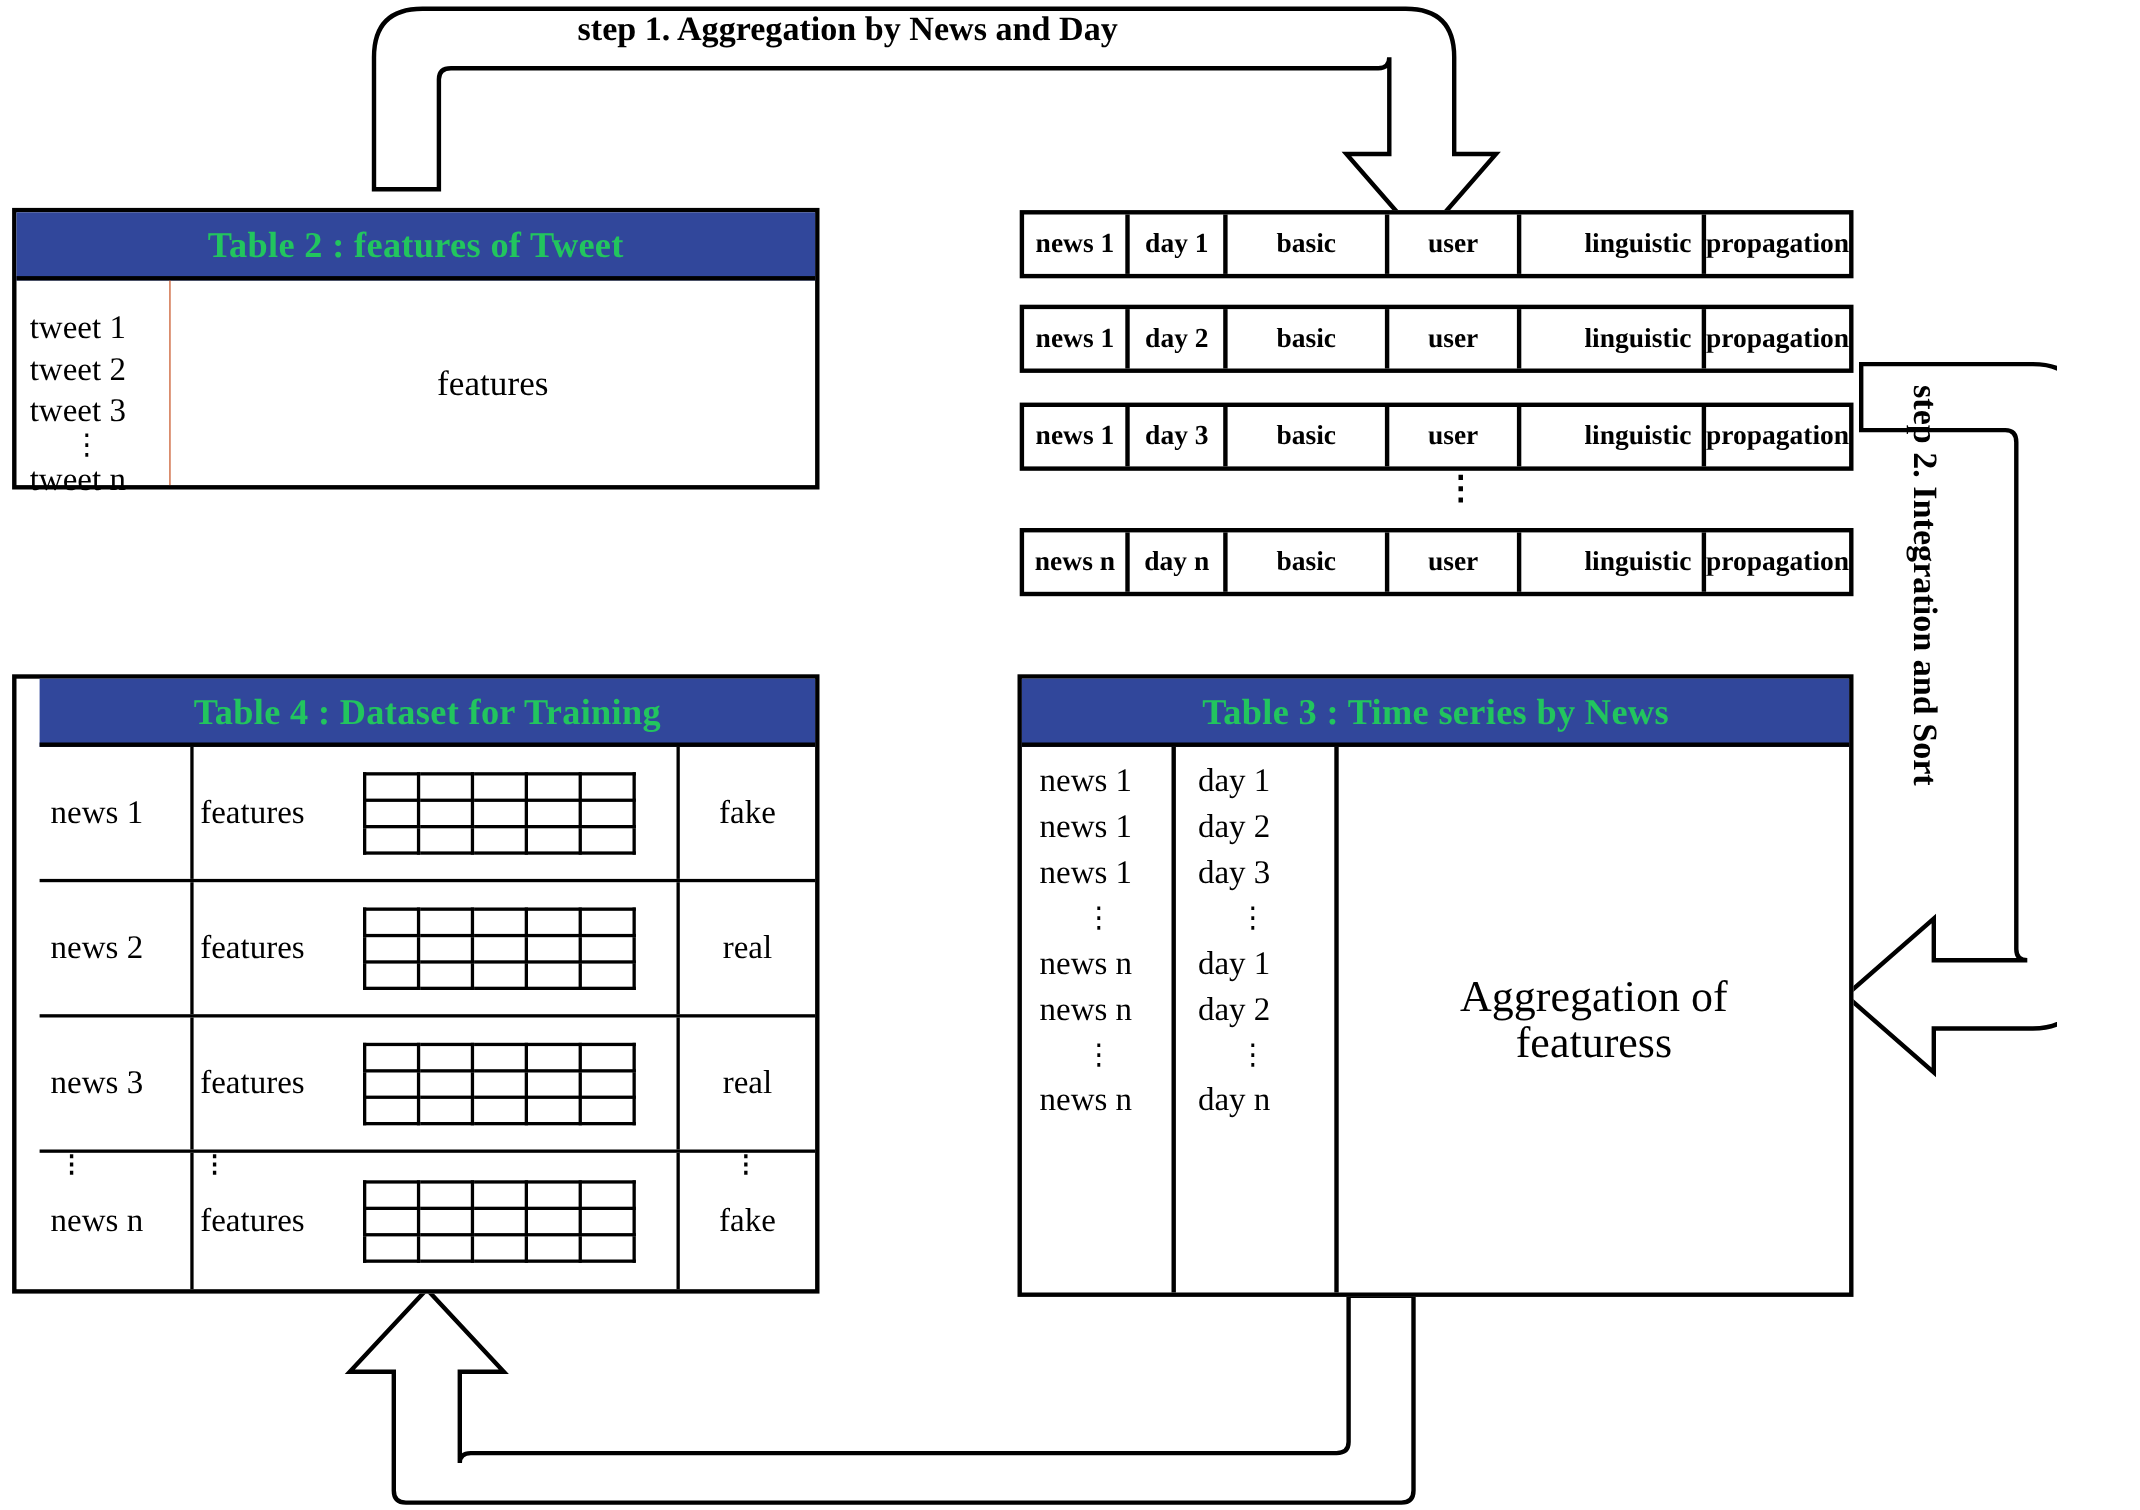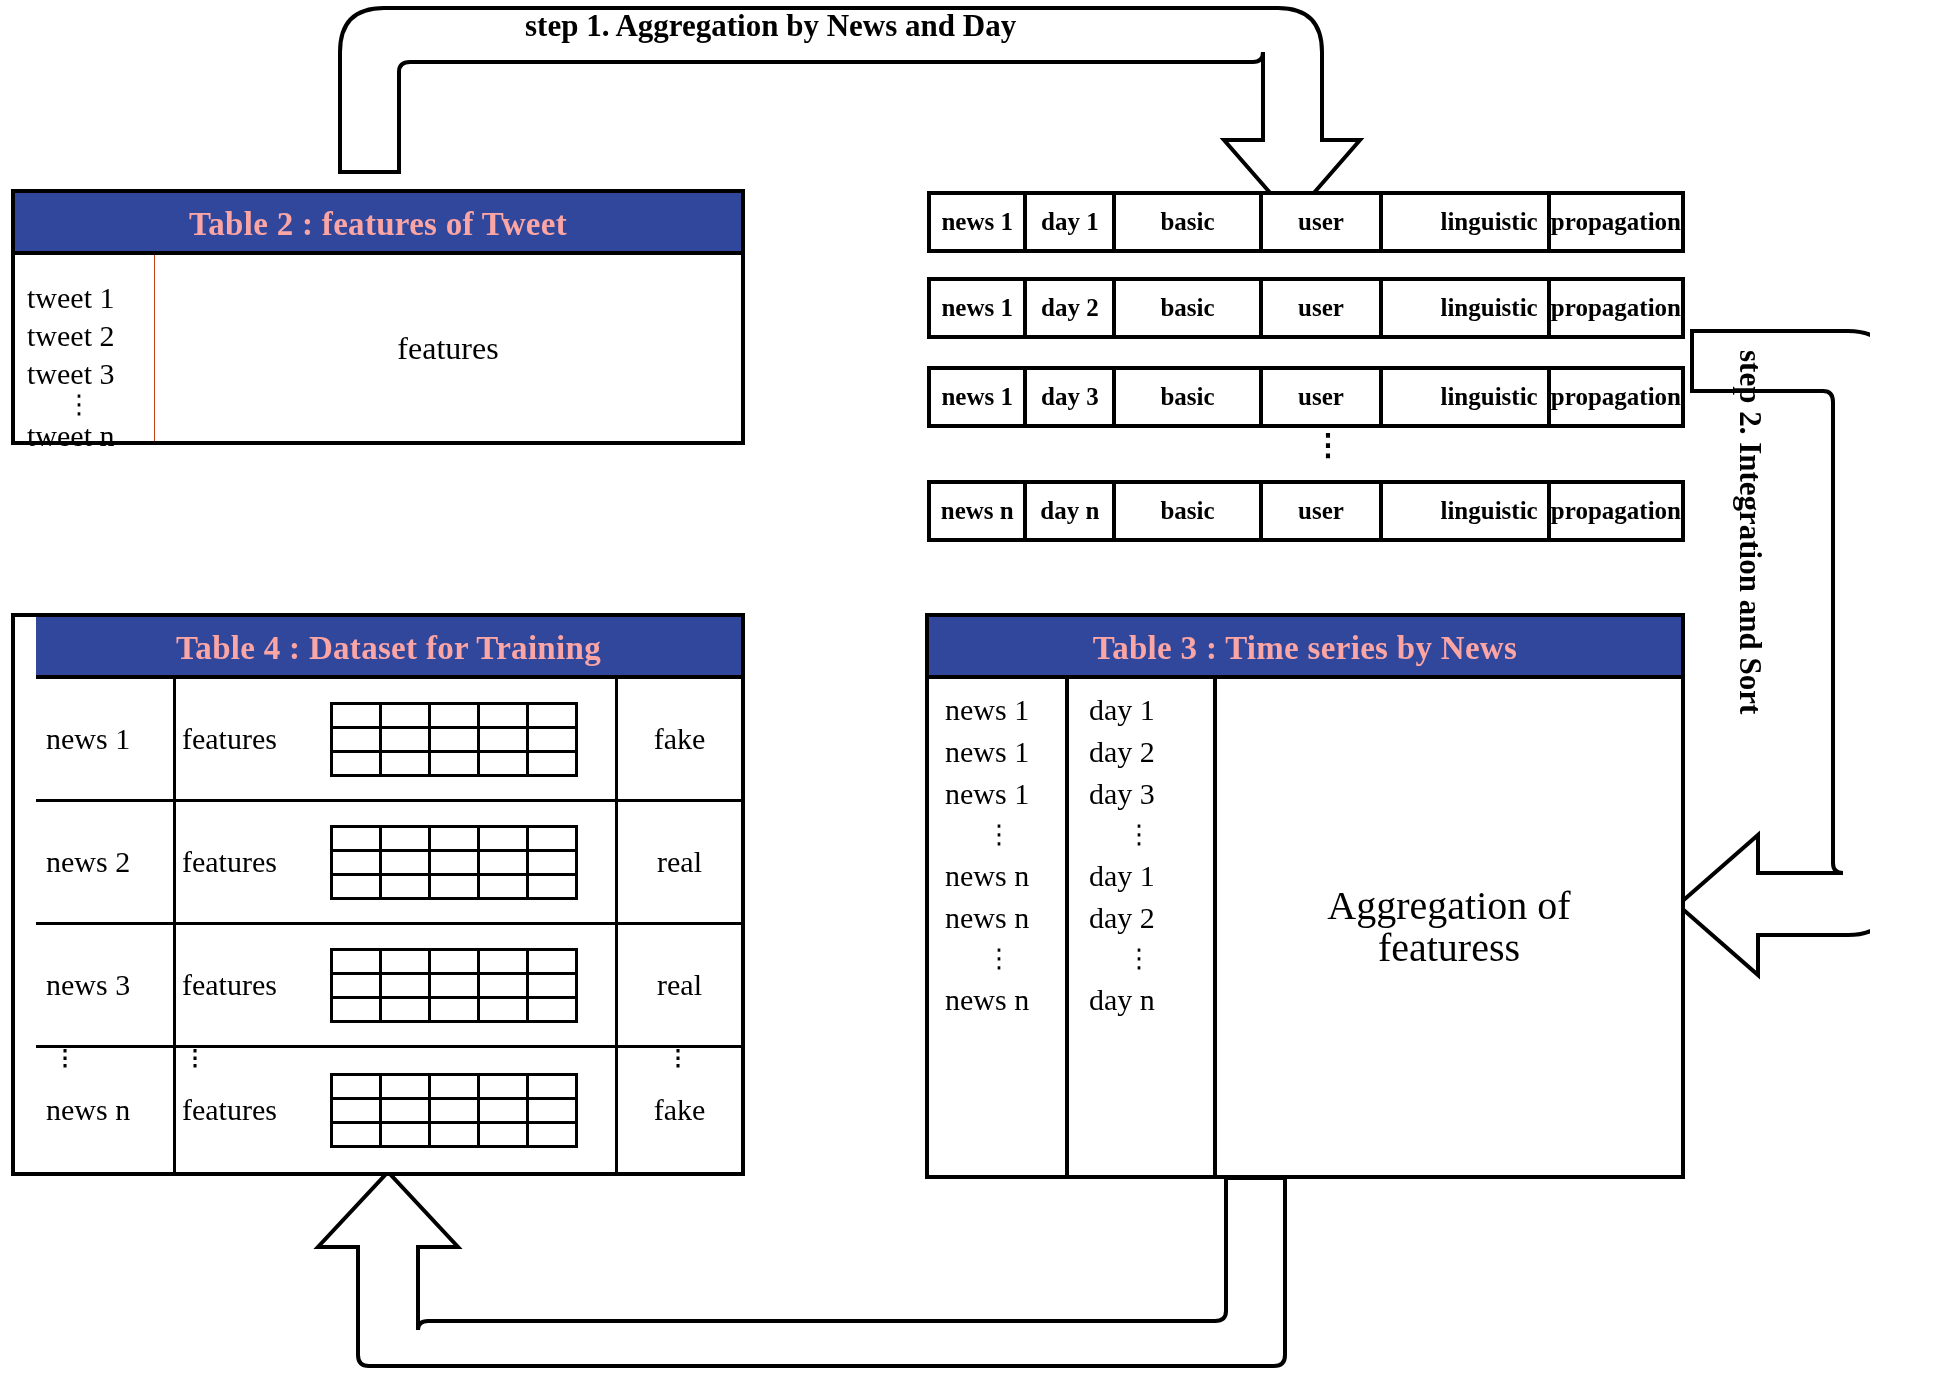--- a/index.html
+++ b/index.html
@@ -30,21 +30,21 @@
   .tbl {
     position: absolute;
     box-sizing: border-box;
     border: 4px solid #000000;
     background: #ffffff;
   }
   .tbl-header {
     box-sizing: border-box;
     height: 62px;
     background: #31479B;
-    color: #fca5a5;
+    color: #22c55e;
     font-weight: bold;
     font-size: 33px;
     line-height: 62px;
     text-align: center;
     border-bottom: 4px solid #000000;
     letter-spacing: .3px;
     white-space: nowrap;
   }
   .tbl-body {
     position: relative;

